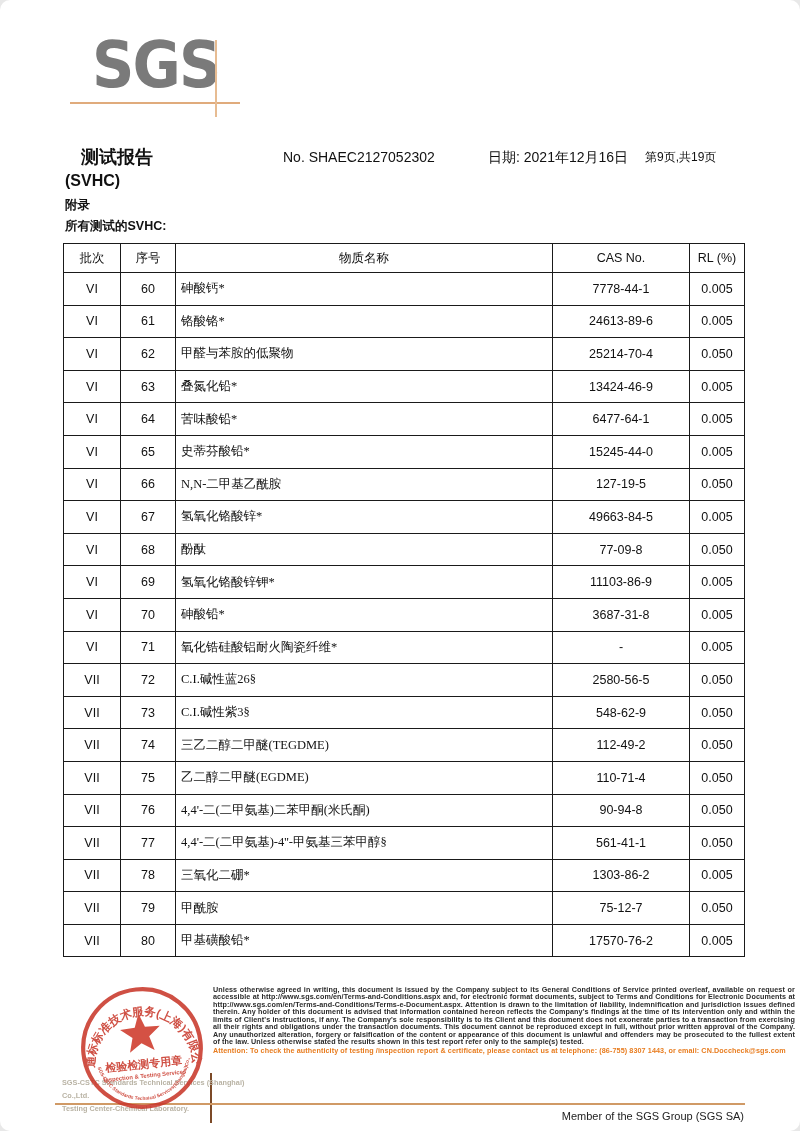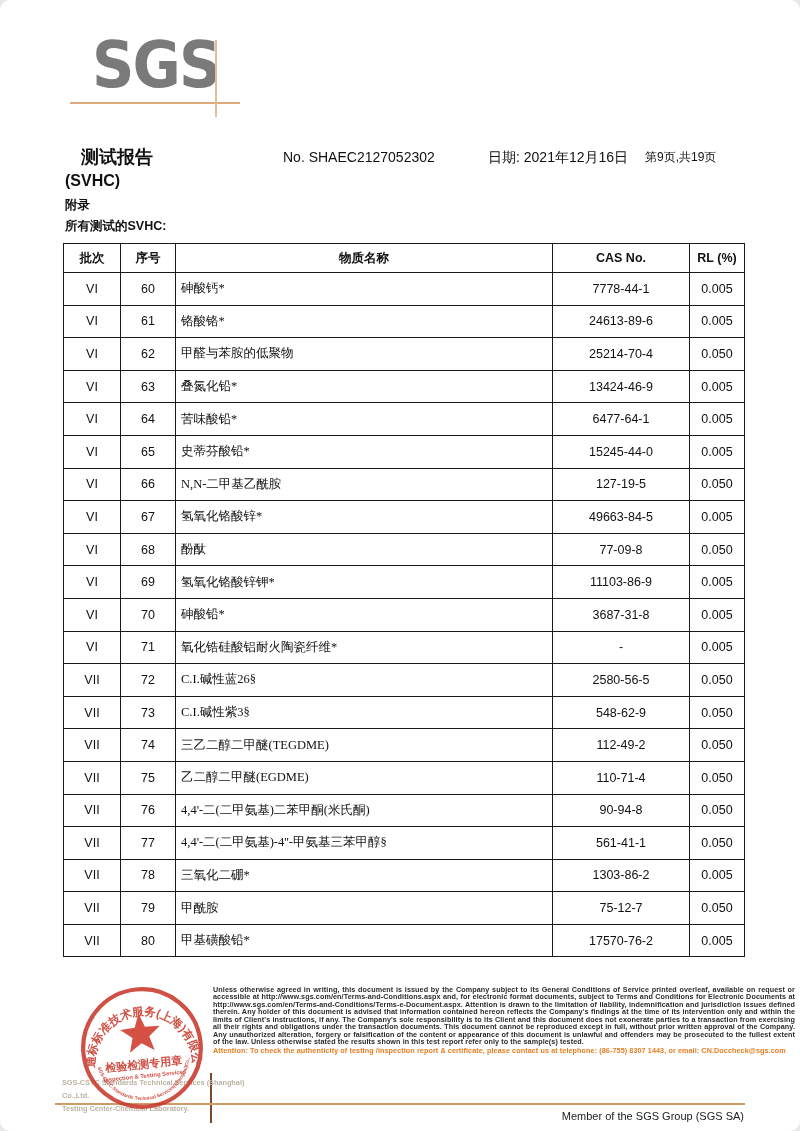--- a/index.html
+++ b/index.html
@@ -27,21 +27,21 @@
   .section-label{position:absolute;left:65px;top:218px;font-size:12.5px;font-weight:700;}
   
   table.svhc{
     position:absolute;left:63px;top:243px;width:681px;
     border-collapse:collapse;table-layout:fixed;font-size:12.5px;
   }
   table.svhc th,table.svhc td{
     border:1.4px solid #1a1a1a;padding:0 4px;height:31.6px;
     text-align:center;vertical-align:middle;overflow:hidden;white-space:nowrap;
   }
-  table.svhc th{font-weight:700;height:28px;}
+  table.svhc th{font-weight:400;height:28px;}
   table.svhc td.col-name{
     text-align:left;padding-left:5px;
     font-family:"Liberation Serif","DejaVu Serif",serif;
   }
   col.c-batch{width:57px;} col.c-no{width:55px;} col.c-name{width:377px;}
   col.c-cas{width:137px;} col.c-rl{width:55px;}
   
   .footer-textblock{
     position:absolute;left:213px;top:986px;width:582px;
     font-size:7.2px;line-height:7.45px;font-weight:700;color:#2b2b2b;

